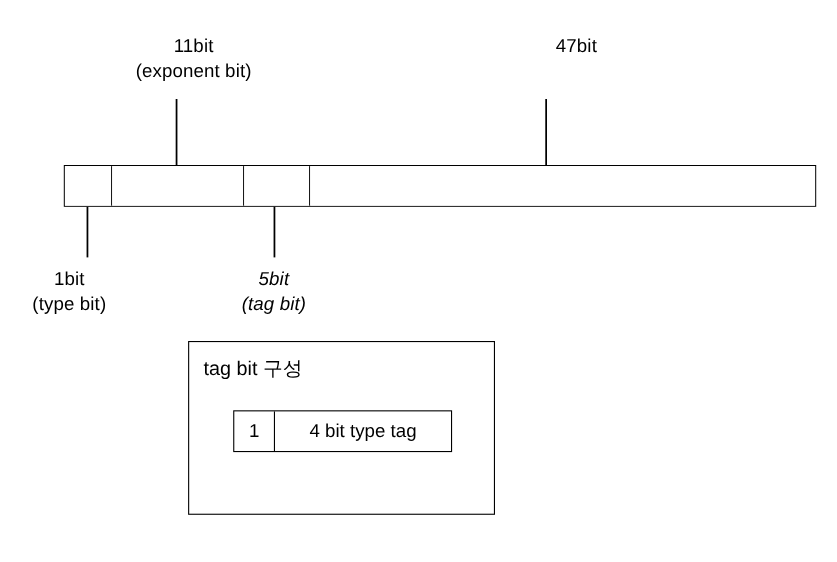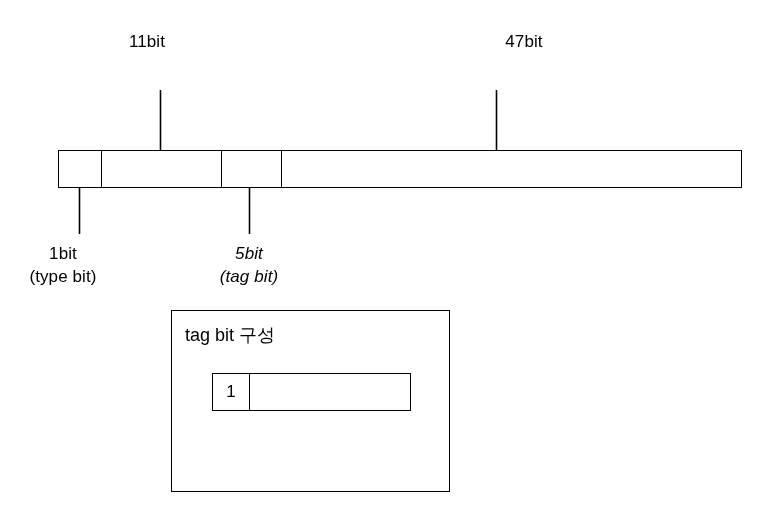--- a/index.html
+++ b/index.html
@@ -59,21 +59,21 @@
   .cell-exponent { width: 120px; }
   .cell-tag      { width: 60px;  }
   .cell-payload  { flex: 1 1 auto; }
 
   
   #tagpanel {
     position: absolute;
     left: 171px;
     top: 310px;
     width: 279px;
-    height: 182px;
+    height: 158px;
     box-sizing: border-box;
     border: 1.6px solid #000;
     background: #fff;
   }
   #tagpanel-title {
     position: absolute;
     left: 13px;
     top: 12px;
     font-size: 18px;
     line-height: 24px;
@@ -119,22 +119,23 @@
 
   <line x1="160.5" y1="90" x2="160.5" y2="167" stroke="#000" stroke-width="1.6" marker-end="url(#arrowDown)"></line>
 
   <line x1="496.5" y1="90" x2="496.5" y2="167" stroke="#000" stroke-width="1.6" marker-end="url(#arrowDown)"></line>
 
   <line x1="79.5" y1="234" x2="79.5" y2="171" stroke="#000" stroke-width="1.6" marker-end="url(#arrowUp)"></line>
 
   <line x1="249.5" y1="234" x2="249.5" y2="171" stroke="#000" stroke-width="1.6" marker-end="url(#arrowUp)"></line>
 </svg>
 
-<div class="label" style="left:147px; top:30px;">
+<div class="label" style="left:176px; top:30px;">
   <span class="l1">11bit</span>
+  <span class="l2">(exponent bit)</span>
 </div>
 
 <div class="label" style="left:496px; top:30px;margin-left:28px;">
   <span class="l1">47bit</span>
 </div>
 
 <div id="bitbar">
   <div class="cell cell-sign"></div>
   <div class="cell cell-exponent"></div>
   <div class="cell cell-tag"></div>
@@ -149,14 +150,15 @@
 <div class="label" style="left:249px; top:242px;font-style:italic;">
   <span class="l1">5bit</span>
   <span class="l2">(tag bit)</span>
 </div>
 
 <div id="tagpanel">
   <div id="tagpanel-title">tag bit 구성</div>
 
   <div id="tagrow">
     <div class="tagcell tagcell-one">1</div>
+    <div class="tagcell tagcell-type last">4 bit type tag</div>
   </div>
 </div>
 
 </body></html>

